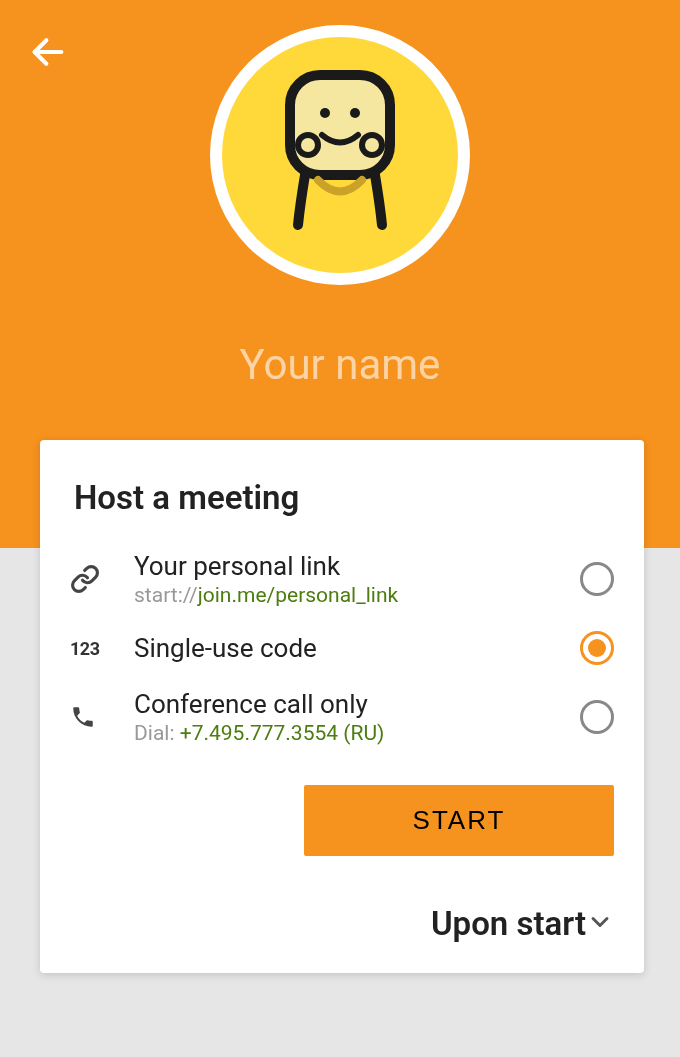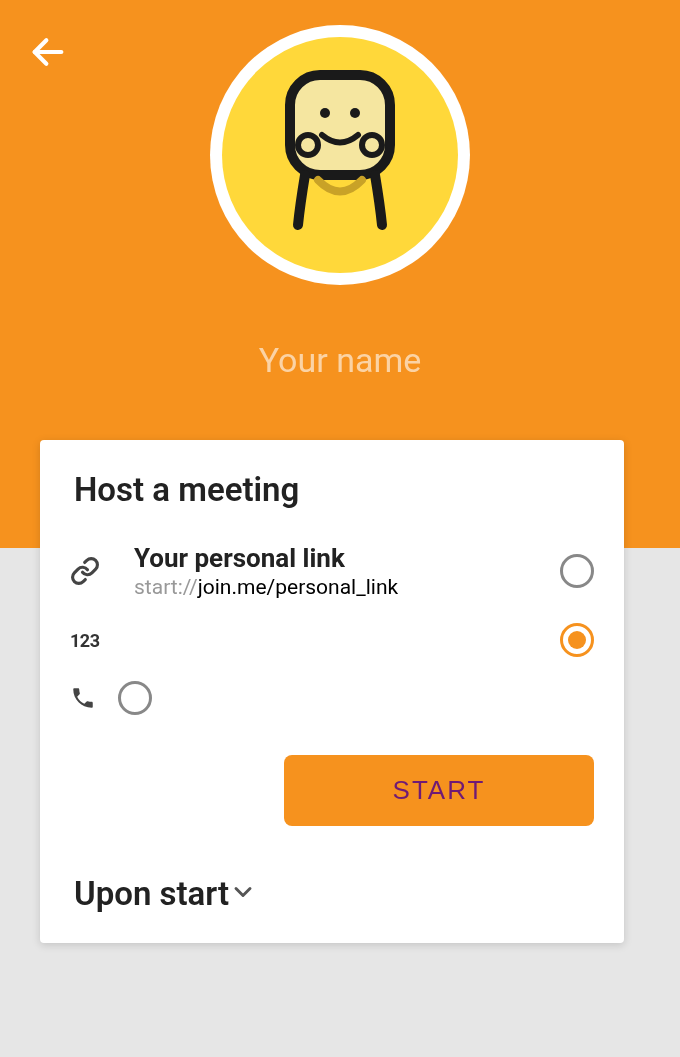--- a/index.html
+++ b/index.html
@@ -40,33 +40,33 @@
       height: 236px;
       border-radius: 50%;
       background: #ffd83a;
       display: flex;
       align-items: center;
       justify-content: center;
     }
     .name-placeholder {
       text-align: center;
       color: rgba(255,255,255,0.6);
-      font-size: 34px;
+      font-size: 42px;
       font-weight: 400;
       margin-top: 55px;
     }
     .card {
       position: absolute;
       top: 440px;
       left: 40px;
-      right: 56px;
+      right: 36px;
       background: #fff;
       border-radius: 4px;
       box-shadow: 0 2px 8px rgba(0,0,0,0.15);
-      padding: 30px 30px 30px 30px;
+      padding: 38px 30px 30px 30px;
     }
     .card-title {
       font-size: 33px;
       font-weight: 600;
       color: #222;
       margin-bottom: 22px;
       margin-left: 4px;
     }
     .option {
       display: flex;
@@ -87,29 +87,29 @@
       letter-spacing: -0.5px;
       color: #333;
     }
     .option-text {
       flex: 1;
       margin-left: 16px;
     }
     .option-label {
       font-size: 26px;
       color: #222;
-      font-weight: 700;
+      font-weight: 400;
     }
     .option-sub {
       font-size: 21px;
       color: #999;
       margin-top: 2px;
     }
     .option-sub .accent {
-      color: #000000;
+      color: #4d7c0f;
     }
     .radio {
       width: 34px;
       height: 34px;
       border: 3px solid #888;
       border-radius: 50%;
       display: flex;
       align-items: center;
       justify-content: center;
     }
@@ -118,36 +118,36 @@
     }
     .radio.selected::after {
       content: "";
       width: 18px;
       height: 18px;
       background: #f6921e;
       border-radius: 50%;
     }
     .start-btn {
       background: #f6921e;
-      color: #701a75;
+      color: #000000;
       font-size: 26px;
       font-weight: 500;
       letter-spacing: 2px;
       border: none;
       padding: 20px 0;
       width: 310px;
       float: right;
       margin-top: 28px;
       cursor: pointer;
-      border-radius: 8px;
+      border-radius: 2px;
     }
     .upon-start {
       display: flex;
       align-items: center;
-      justify-content: flex-start;
+      justify-content: flex-end;
       clear: both;
       padding-top: 48px;
       cursor: pointer;
     }
     .upon-start-label {
       font-size: 33px;
       font-weight: 600;
       color: #222;
       margin-left: 4px;
     }
@@ -198,29 +198,34 @@
       <div class="option-sub"><span>start://</span><span class="accent">join.me/personal_link</span></div>
     </div>
     <div class="radio"></div>
   </div>
 
   <div class="option">
     <div class="option-icon">
       <span class="icon-123">123</span>
     </div>
     <div class="option-text">
+      <div class="option-label">Single-use code</div>
     </div>
     <div class="radio selected"></div>
   </div>
 
   <div class="option">
     <div class="option-icon">
       <svg width="26" height="26" viewBox="0 0 24 24" fill="#444">
         <path d="M6.62 10.79c1.44 2.83 3.76 5.14 6.59 6.59l2.2-2.2c.27-.27.67-.36 1.02-.24 1.12.37 2.33.57 3.57.57.55 0 1 .45 1 1V20c0 .55-.45 1-1 1-9.39 0-17-7.61-17-17 0-.55.45-1 1-1h3.5c.55 0 1 .45 1 1 0 1.25.2 2.45.57 3.57.11.35.03.74-.25 1.02l-2.2 2.2z"></path>
       </svg>
+    </div>
+    <div class="option-text">
+      <div class="option-label">Conference call only</div>
+      <div class="option-sub"><span>Dial: </span><span class="accent">+7.495.777.3554 (RU)</span></div>
     </div>
     <div class="radio"></div>
   </div>
 
   <button class="start-btn">START</button>
 
   <div class="upon-start">
     <div class="upon-start-label">Upon start</div>
     <div class="chevron">
       <svg width="28" height="28" viewBox="0 0 24 24" fill="none" stroke="#555" stroke-width="2.5" stroke-linecap="round" stroke-linejoin="round">

